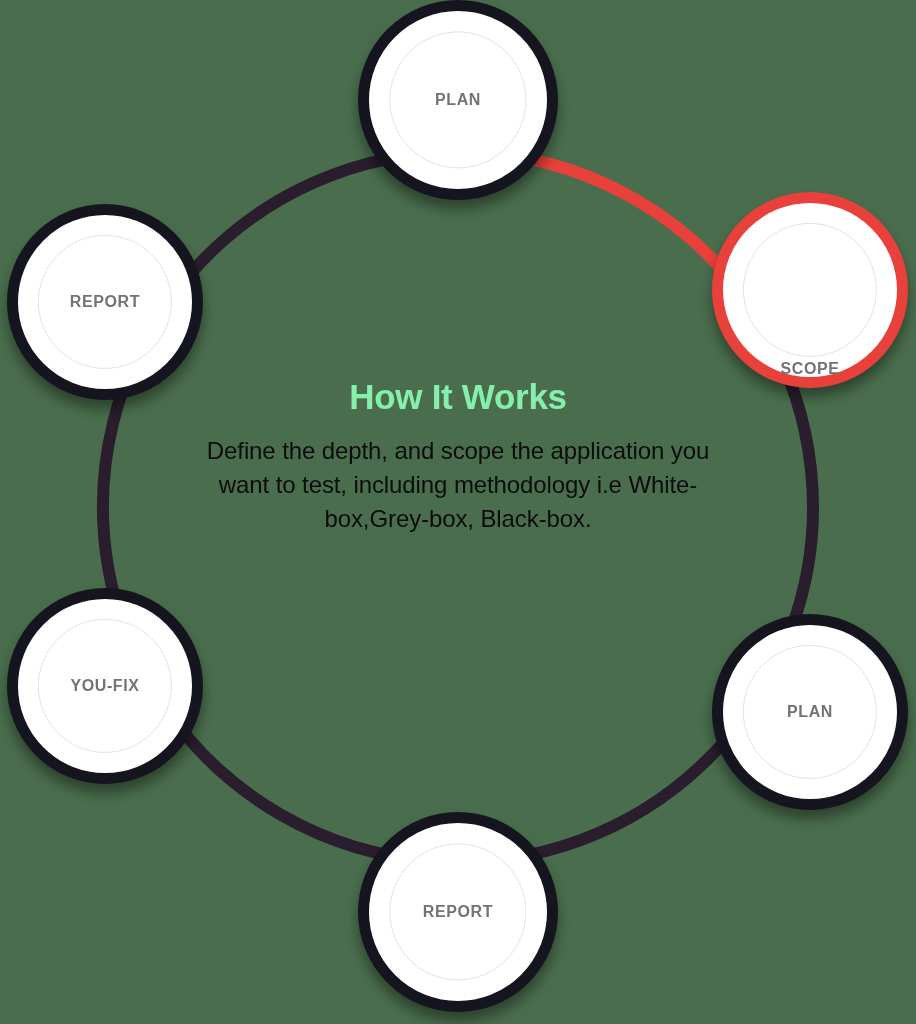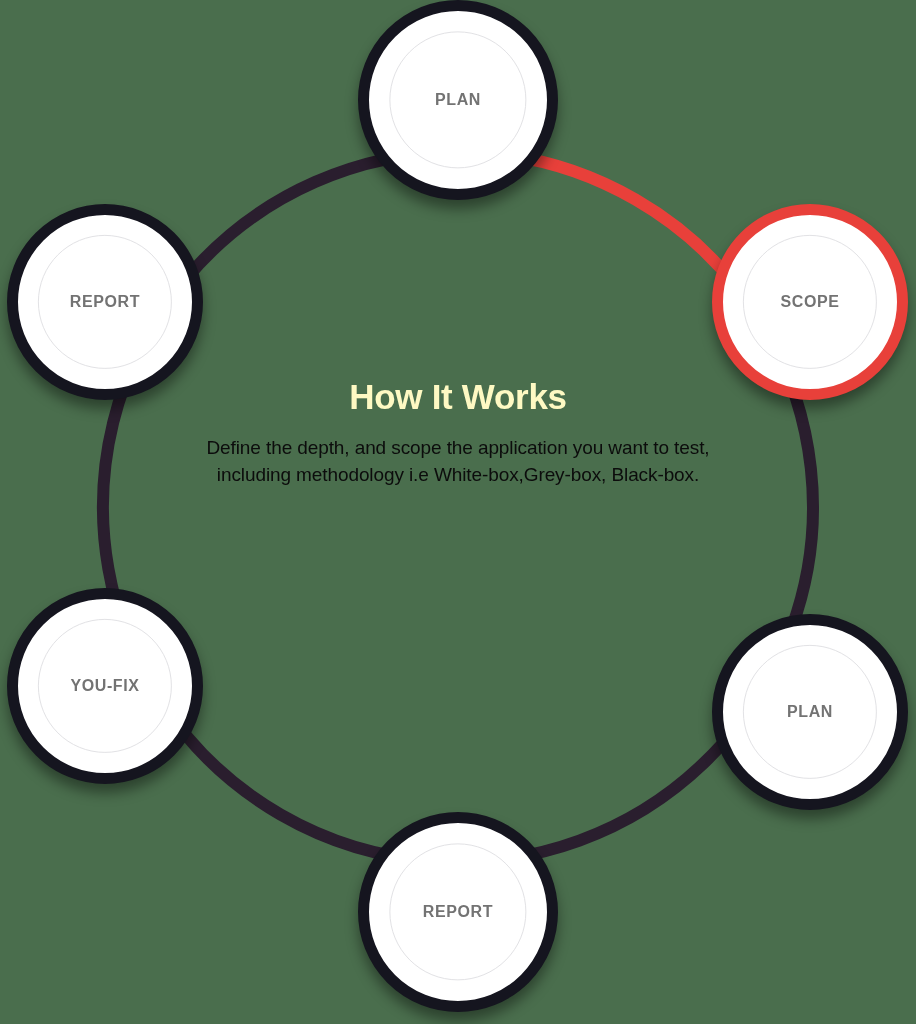--- a/index.html
+++ b/index.html
@@ -87,31 +87,31 @@
     position: absolute;
     left: 50%;
     top: 378px;
     transform: translateX(-50%);
     width: 560px;
     z-index: 2;
     text-align: center;
   }
 
   #center-title {
-    color: #fef9c3;
+    color: #86efac;
     font-size: 35px;
     font-weight: bold;
     letter-spacing: -0.3px;
     line-height: 1.1;
     margin-bottom: 17px;
   }
 
   #center-desc {
     color: #0c0c0c;
-    font-size: 19px;
+    font-size: 24px;
     font-weight: 500;
     line-height: 1.43;
     letter-spacing: -0.1px;
     padding: 0 22px;
     margin-top: 9px;
   }
 </style>
 </head>
 <body style="background: rgb(74, 110, 77);">
 
@@ -121,21 +121,21 @@
 
     <path id="arc-dark" fill="none" stroke="#2a1e2e" stroke-width="12" stroke-linecap="butt" d="M 765.4 329.5 A 355 355 0 1 1 458.0 152.0"></path>
 
     <path id="arc-active" fill="none" stroke="#e8403a" stroke-width="12" stroke-linecap="butt" d="M 458.0 152.0 A 355 355 0 0 1 765.4 329.5"></path>
   </svg>
 
   <div class="node default" id="node-plan" style="width: 200px; height: 200px; left: 358px; top: 0px; border-color: rgb(21, 21, 31);">
     <span class="node-label">PLAN</span>
   </div>
 
-  <div class="node active" id="node-scope" style="width: 196px; height: 196px; left: 712px; top: 204px; border-color: rgb(232, 64, 58);">
+  <div class="node active" id="node-scope" style="width: 196px; height: 196px; left: 712px; top: 192px; border-color: rgb(232, 64, 58); align-items: flex-end;">
     <span class="node-label">SCOPE</span>
   </div>
 
   <div class="node default" id="node-test" style="width: 196px; height: 196px; left: 712px; top: 614px; border-color: rgb(21, 21, 31);">
     <span class="node-label">PLAN</span>
   </div>
 
   <div class="node default" id="node-report" style="width: 200px; height: 200px; left: 358px; top: 812px; border-color: rgb(21, 21, 31); justify-content: center;">
     <span class="node-label">REPORT</span>
   </div>

